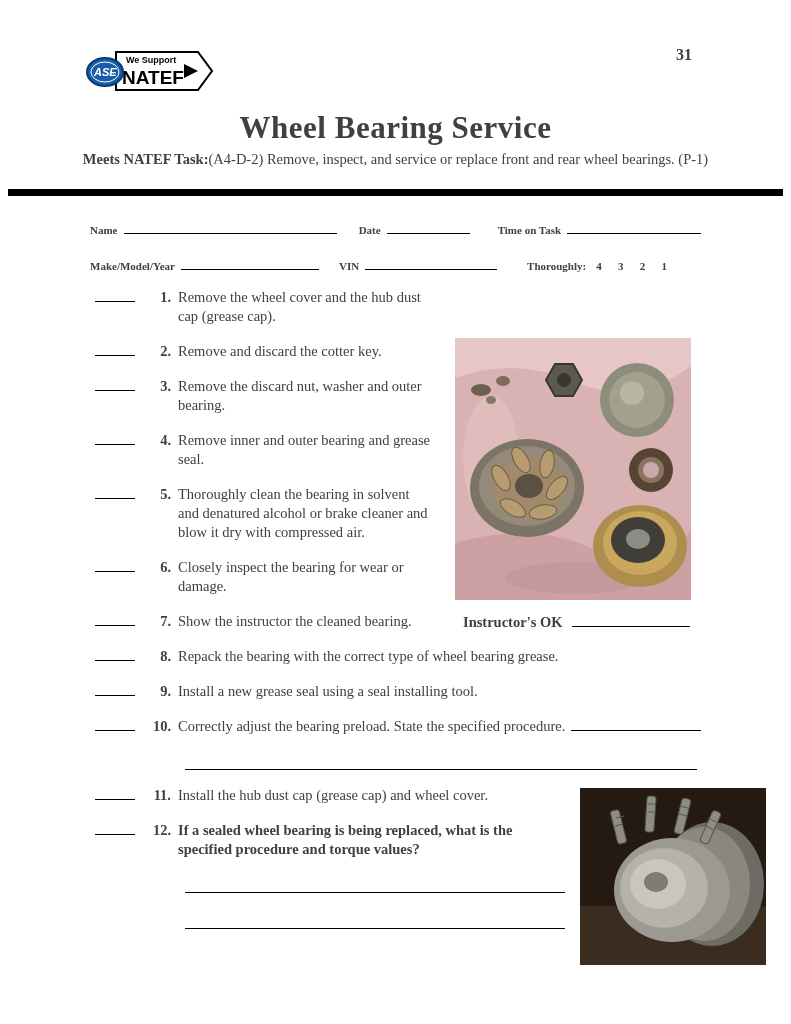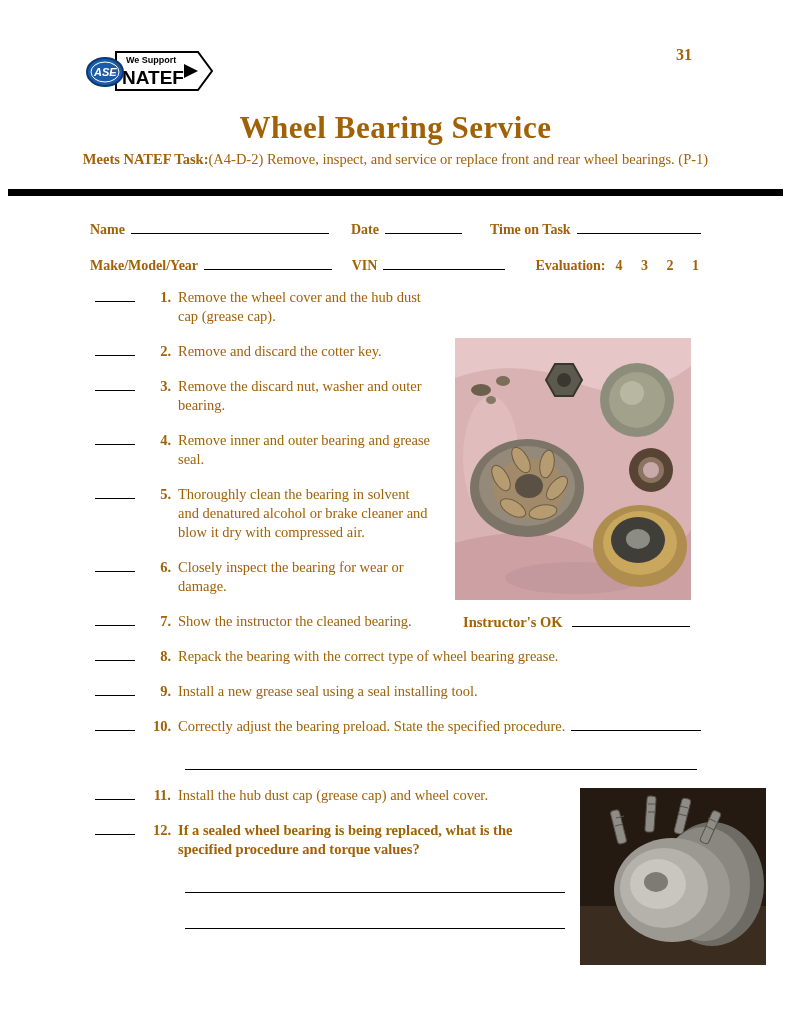--- a/index.html
+++ b/index.html
@@ -1,38 +1,38 @@
 <!DOCTYPE html>
 <html><head>
 <meta charset="utf-8">
 <style>
   * { margin:0; padding:0; box-sizing:border-box; }
   html,body { background:#ffffff; }
   .page {
     position:relative; width:791px; height:1024px; margin:0 auto;
-    background:#ffffff; color:#a16207;
+    background:#ffffff; color:#404040;
     font-family:"Liberation Serif","DejaVu Serif",serif;
     overflow:hidden;
   }
   .blank { display:inline-block; border-bottom:1.6px solid #000; height:15px; vertical-align:baseline; }
 
   
   .logo { position:absolute; left:86px; top:42px; width:134px; height:58px; }
   .page-number { position:absolute; left:676px; top:46px; font-weight:bold; font-size:16px; }
 
   .title { position:absolute; top:110px; left:0; width:100%; text-align:center;
            font-size:31px; font-weight:bold; letter-spacing:0.5px; }
   .task-line { position:absolute; top:149px; left:50%; transform:translateX(-50%);
                width:640px; text-align:center; font-size:14.5px; line-height:20px; }
   .task-line b { }
   .rule { position:absolute; top:189px; left:8px; width:775px; height:7px; background:#000; }
 
   
   .form-row { position:absolute; left:90px; width:611px; display:flex; align-items:baseline;
-              font-size:14px; font-weight:bold; white-space:nowrap; }
+              font-size:11px; font-weight:bold; white-space:nowrap; }
   .form-row-1 { top:219px; }
   .form-row-2 { top:255px; }
   .form-row .blank { margin-left:6px; }
   .eval-scale { white-space:pre; margin-left:10px; letter-spacing:2px; }
 
   
   .steps { position:absolute; left:95px; top:288px; width:606px; font-size:14.5px; line-height:19px; }
   .step { display:flex; align-items:baseline; margin-bottom:16px; }
   .step .check-blank { width:40px; flex:0 0 40px; margin-right:8px; height:13px; }
   .step .num { flex:0 0 28px; width:28px; text-align:right; font-weight:bold; margin-right:7px; }
@@ -82,21 +82,21 @@
     <span class="blank" style="width:88px;"></span>
     <span style="margin-left:28px;">Time on Task</span>
     <span class="blank" style="width:142px;"></span>
   </div>
 
   <div class="form-row form-row-2">
     <span>Make/Model/Year</span>
     <span class="blank" style="width:138px;"></span>
     <span style="margin-left:20px;">VIN</span>
     <span class="blank" style="width:132px;"></span>
-    <span style="margin-left:30px;">Evaluation:</span>
+    <span style="margin-left:30px;">Thoroughly:</span>
     <span class="eval-scale">4   3   2   1</span>
   </div>
 
   <div class="steps">
 
     <div class="step narrow">
       <span class="blank check-blank"></span>
       <span class="num">1.</span>
       <span class="text">Remove the wheel cover and the hub dust cap (grease cap).</span>
     </div>

